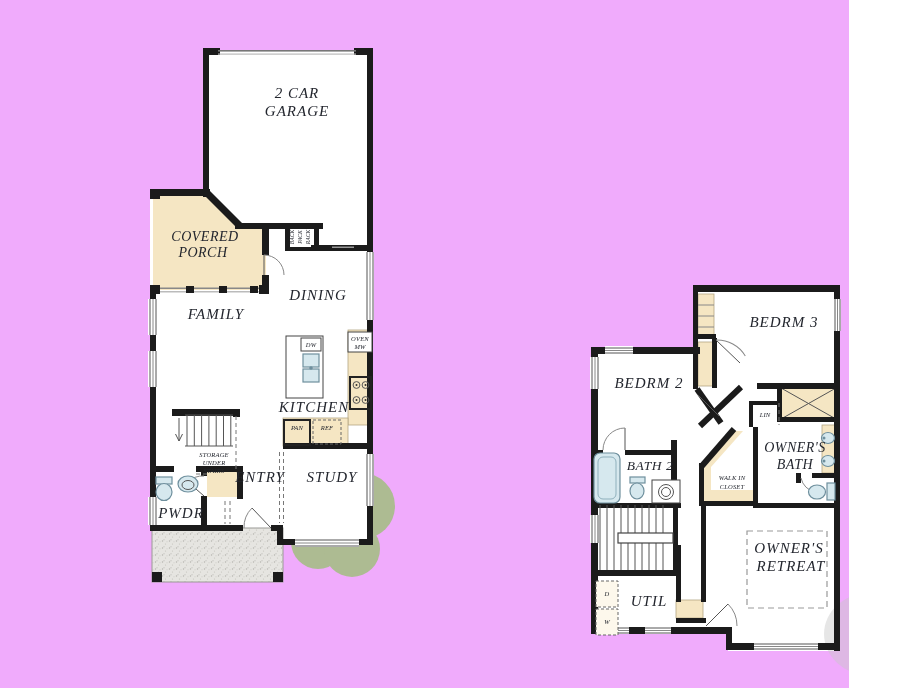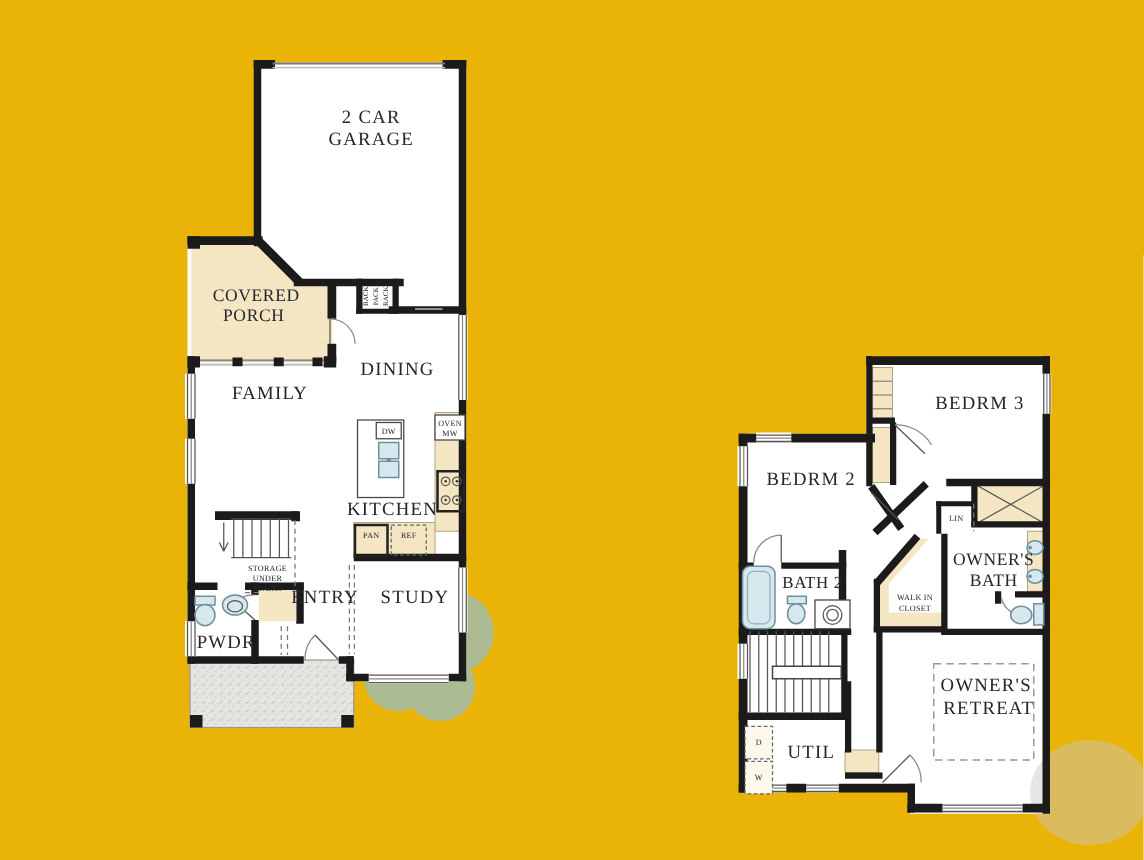--- a/index.html
+++ b/index.html
@@ -1,16 +1,16 @@
 <!DOCTYPE html>
 <html style="--wall: #1b1b1b; --tan: #f5e6c3; --porch_gray: #e6e5e1; --tree_green: #adbb92; --fixture: #d6e8ee; --text: #23262e;"><head>
 <meta charset="utf-8">
 <style>
   html,body{margin:0;padding:0;background:#ffffff;}
-  .stage{position:relative;width:915px;height:688px;background:#eab308;overflow:hidden;}
+  .stage{position:relative;width:849px;height:688px;background:#f0abfc;overflow:hidden;font-style:italic;}
   svg{display:block;}
   .wall{fill:var(--wall,#1a1a1a);}
   .wline{stroke:var(--wall,#1a1a1a);fill:none;}
   .tan{fill:var(--tan,#f5e6c3);}
   .tanline{stroke:#b3a583;stroke-width:0.8;fill:none;}
   .thin{stroke:#555;stroke-width:1;fill:none;}
   .thin2{stroke:#888;stroke-width:1;fill:none;}
   .dash{stroke:#777;stroke-width:1;fill:none;stroke-dasharray:4 3;}
   .fixture{fill:var(--fixture,#d6e8ee);stroke:#6e8f9d;stroke-width:1.2;}
   .fixoutline{fill:#fff;stroke:#444;stroke-width:1;}

